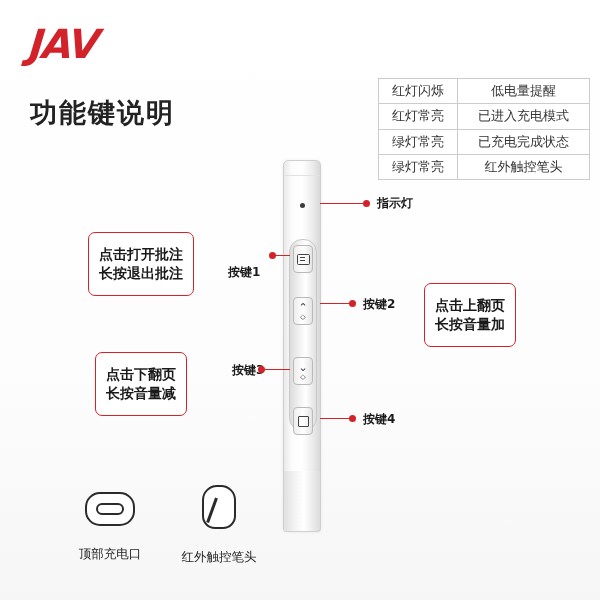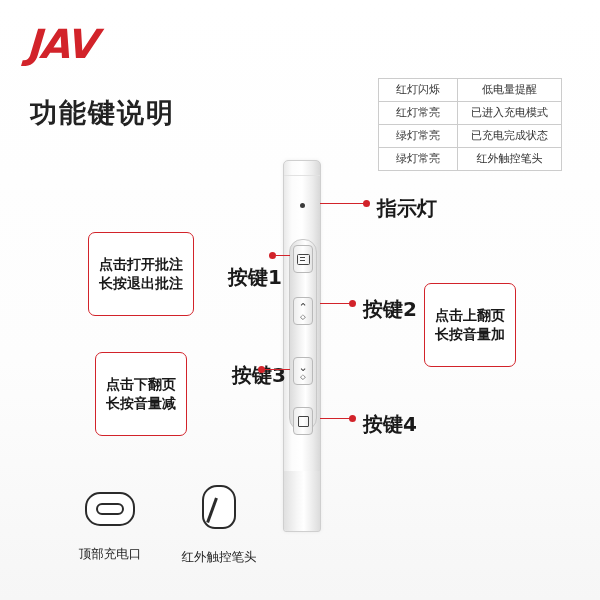--- a/index.html
+++ b/index.html
@@ -44,23 +44,23 @@
     font-weight: bold;
     color: #222222;
     letter-spacing: 2px;
   }
 
   
   .led-table {
     position: absolute;
     left: 378px;
     top: 78px;
-    width: 184px;
+    width: 212px;
     border-collapse: collapse;
-    font-size: 11px;
+    font-size: 13px;
     color: #333333;
     background: #ffffff;
   }
   .led-table td {
     border: 1px solid #cccccc;
     padding: 5px 4px;
     text-align: center;
     white-space: nowrap;
     line-height: 1.1;
   }
@@ -176,29 +176,29 @@
   
   .bubble {
     position: absolute;
     background: #ffffff;
     border: 1.6px solid #d2232a;
     border-radius: 7px;
     color: #1a1a1a;
     font-size: 14px;
     font-weight: bold;
     line-height: 1.35;
-    padding: 22px 10px;
+    padding: 12px 10px;
     text-align: center;
     white-space: nowrap;
   }
 
   
   .label {
     position: absolute;
-    font-size: 20px;
+    font-size: 12px;
     font-weight: bold;
     color: #1a1a1a;
     white-space: nowrap;
   }
 
   
   .line {
     position: absolute;
     height: 1.4px;
     background: #d2232a;

